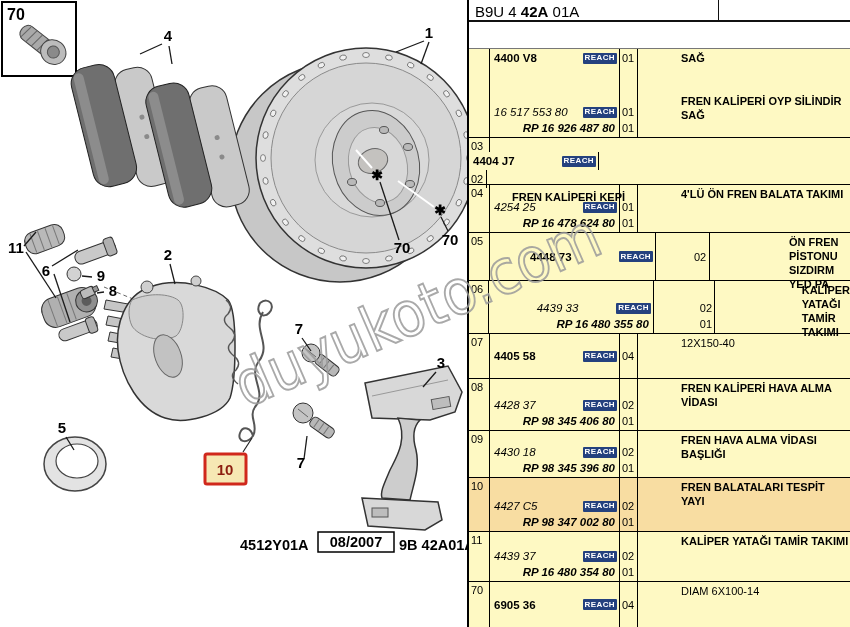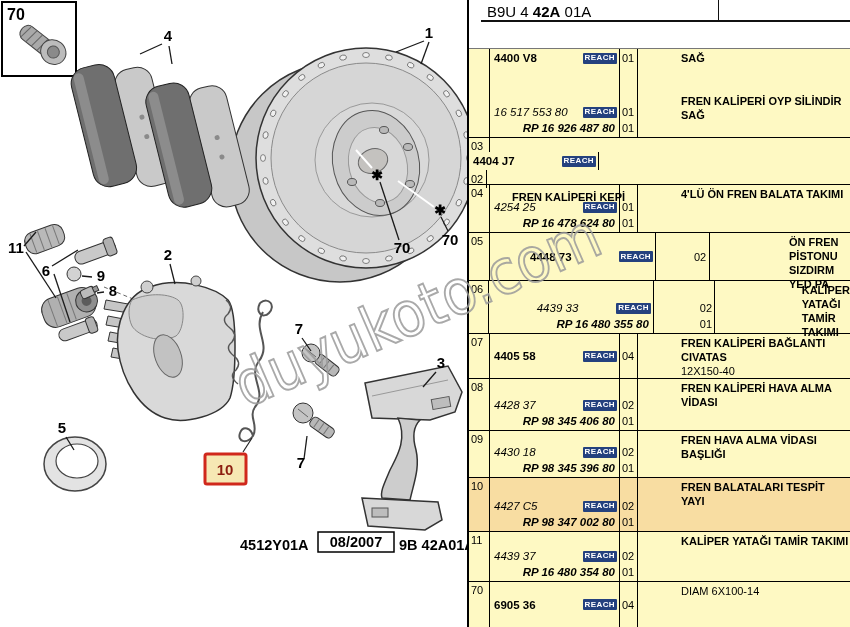--- a/index.html
+++ b/index.html
@@ -1,21 +1,21 @@
 <!DOCTYPE html>
 <html style="--hl: #F8DDA2; --reach-bg: #24417E;"><head>
 <meta charset="utf-8">
 <style>
   html,body{margin:0;padding:0;}
   body{width:850px;height:627px;position:relative;background:#fff;overflow:hidden;
        font-family:"Liberation Sans",sans-serif;color:#000;}
   
   .panel{position:absolute;left:467px;top:0;width:383px;height:627px;background:#fff;
          border-left:2px solid #000;box-sizing:border-box;z-index:2;}
-  .hdr{position:absolute;top:0;left:12px;right:0;height:22px;border-bottom:2px solid #111;
+  .hdr{position:absolute;top:0;left:0;right:0;height:22px;border-bottom:2px solid #111;
        font-size:15px;padding:3px 0 0 6px;box-sizing:border-box;white-space:pre;}
   .hdr b{font-weight:bold;}
   .hdr-div{position:absolute;left:249px;top:0;width:1px;height:22px;background:#111;}
   .rows{position:absolute;top:48px;left:0;right:0;border-top:1px solid #777;}
   .row{display:flex;border-bottom:1px solid #000;background:#fef9c3;box-sizing:border-box;}
   .row.hl{background:var(--hl,#F8DDA2);}
   .c-item{width:21px;border-right:1px solid #000;font-size:11px;padding:2px 0 0 2px;box-sizing:border-box;}
   .c-part{width:130px;border-right:1px solid #000;box-sizing:border-box;display:flex;
           flex-direction:column;font-size:11.5px;padding:1px 2px 1px 4px;}
   .c-part.mid{justify-content:center;}
@@ -367,21 +367,20 @@
         <div class="c-part mid">
           <div class="pline">
             <span class="ptext b">4405 58</span>
             <span class="reach">REACH</span>
           </div>
         </div>
         <div class="c-qty mid">
           <div class="qline">04</div>
         </div>
         <div class="c-desc">
-          <div class="dline">FREN KALİPERİ BAĞLANTI CIVATAS</div>
           <div class="dline light">12X150-40</div>
         </div>
       </div>
       <div class="row" style="height: 52px;">
         <div class="c-item">08</div>
         <div class="c-part end">
           <div class="pline">
             <span class="ptext i">4428 37</span>
             <span class="reach">REACH</span>
           </div>

